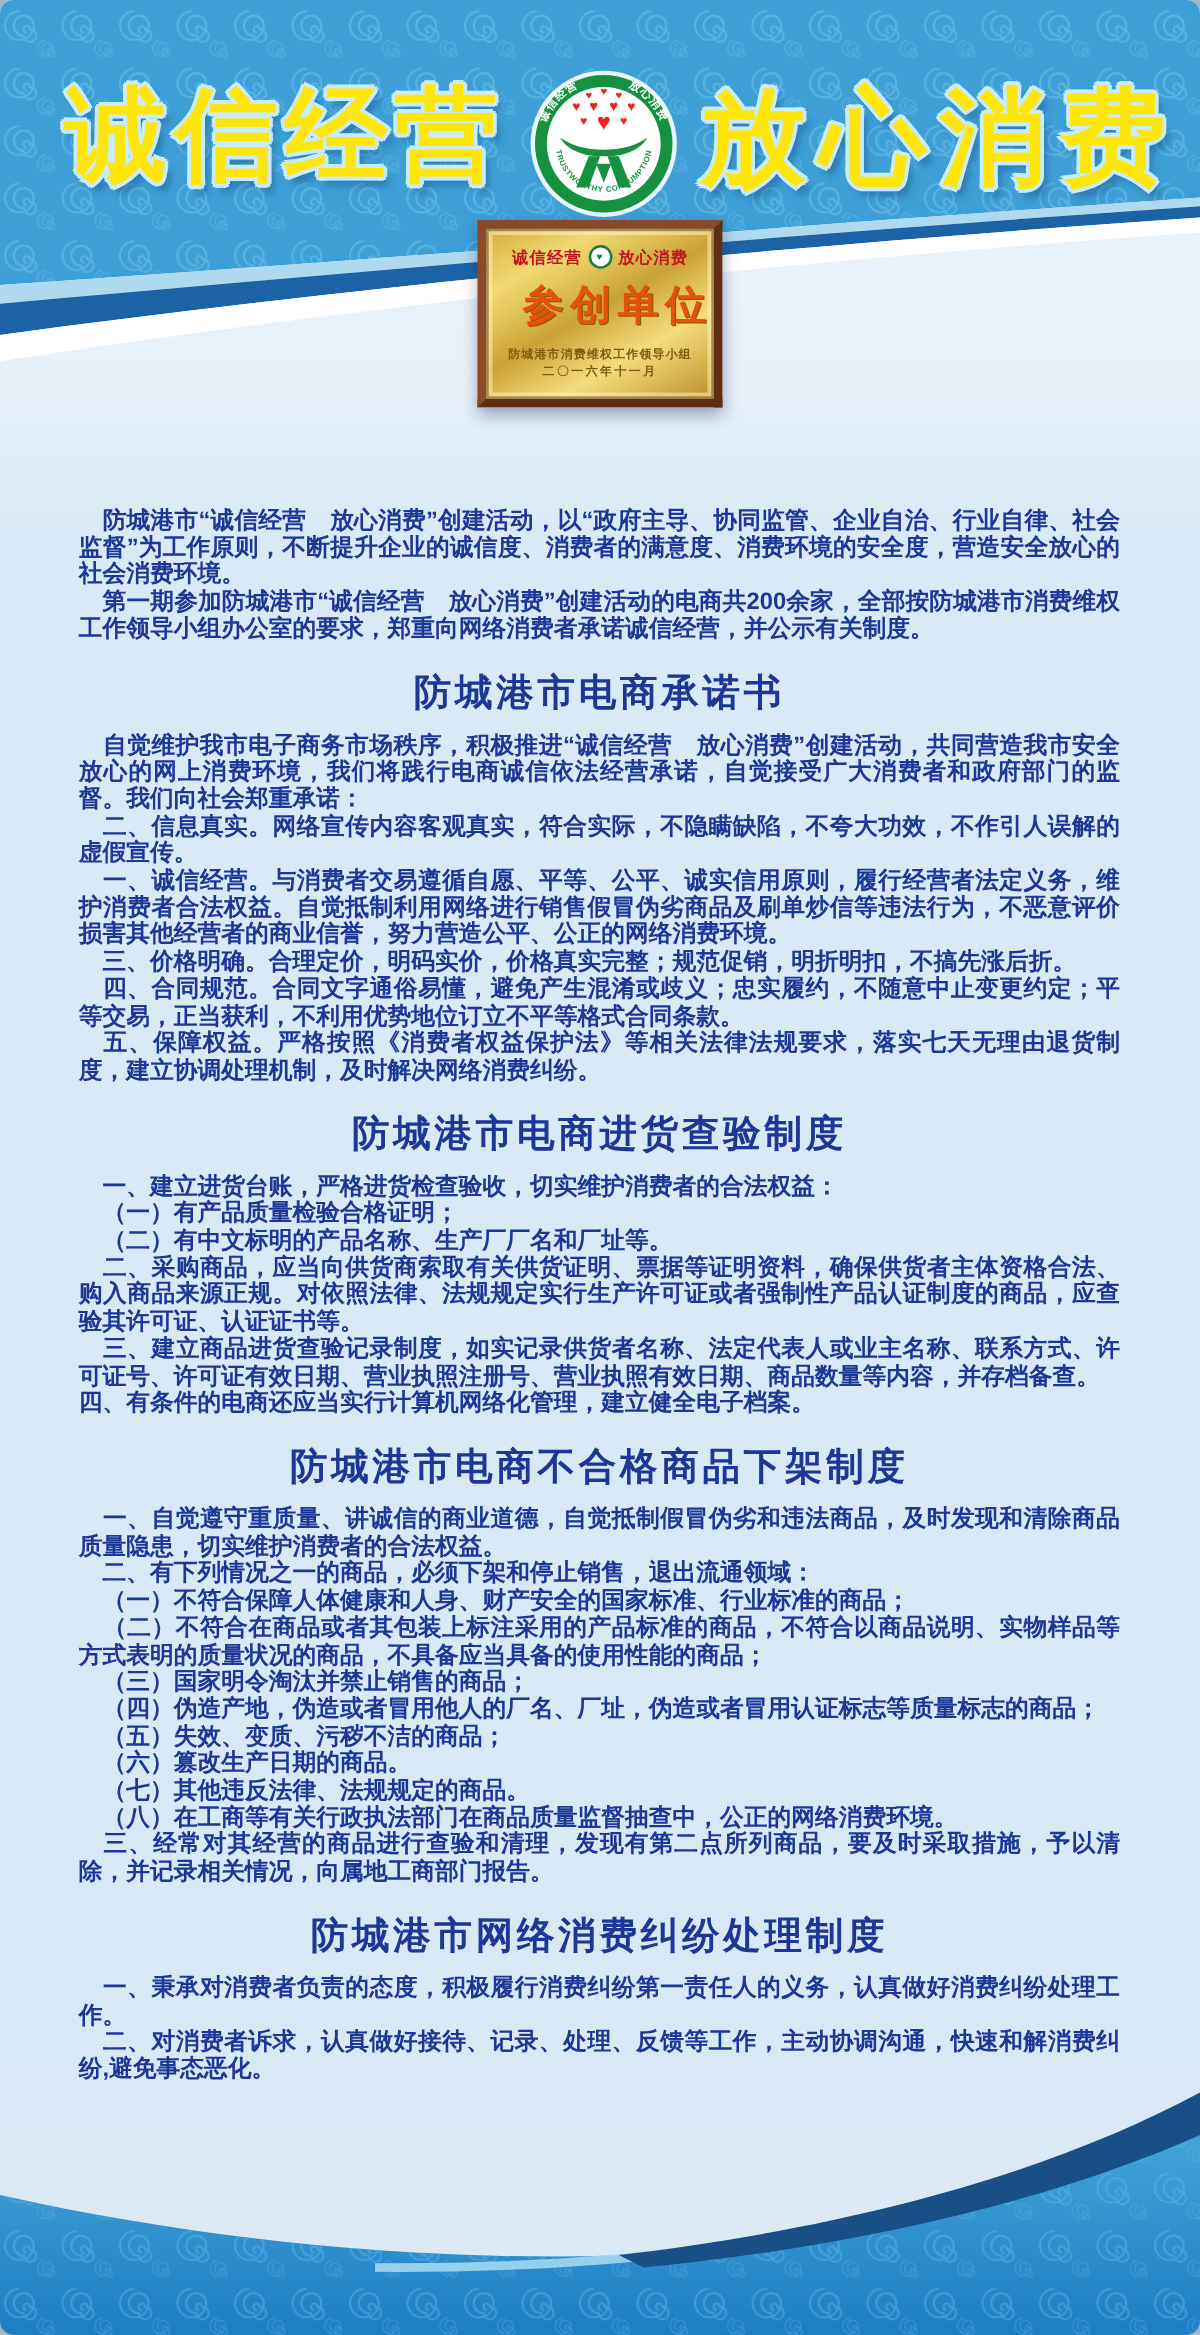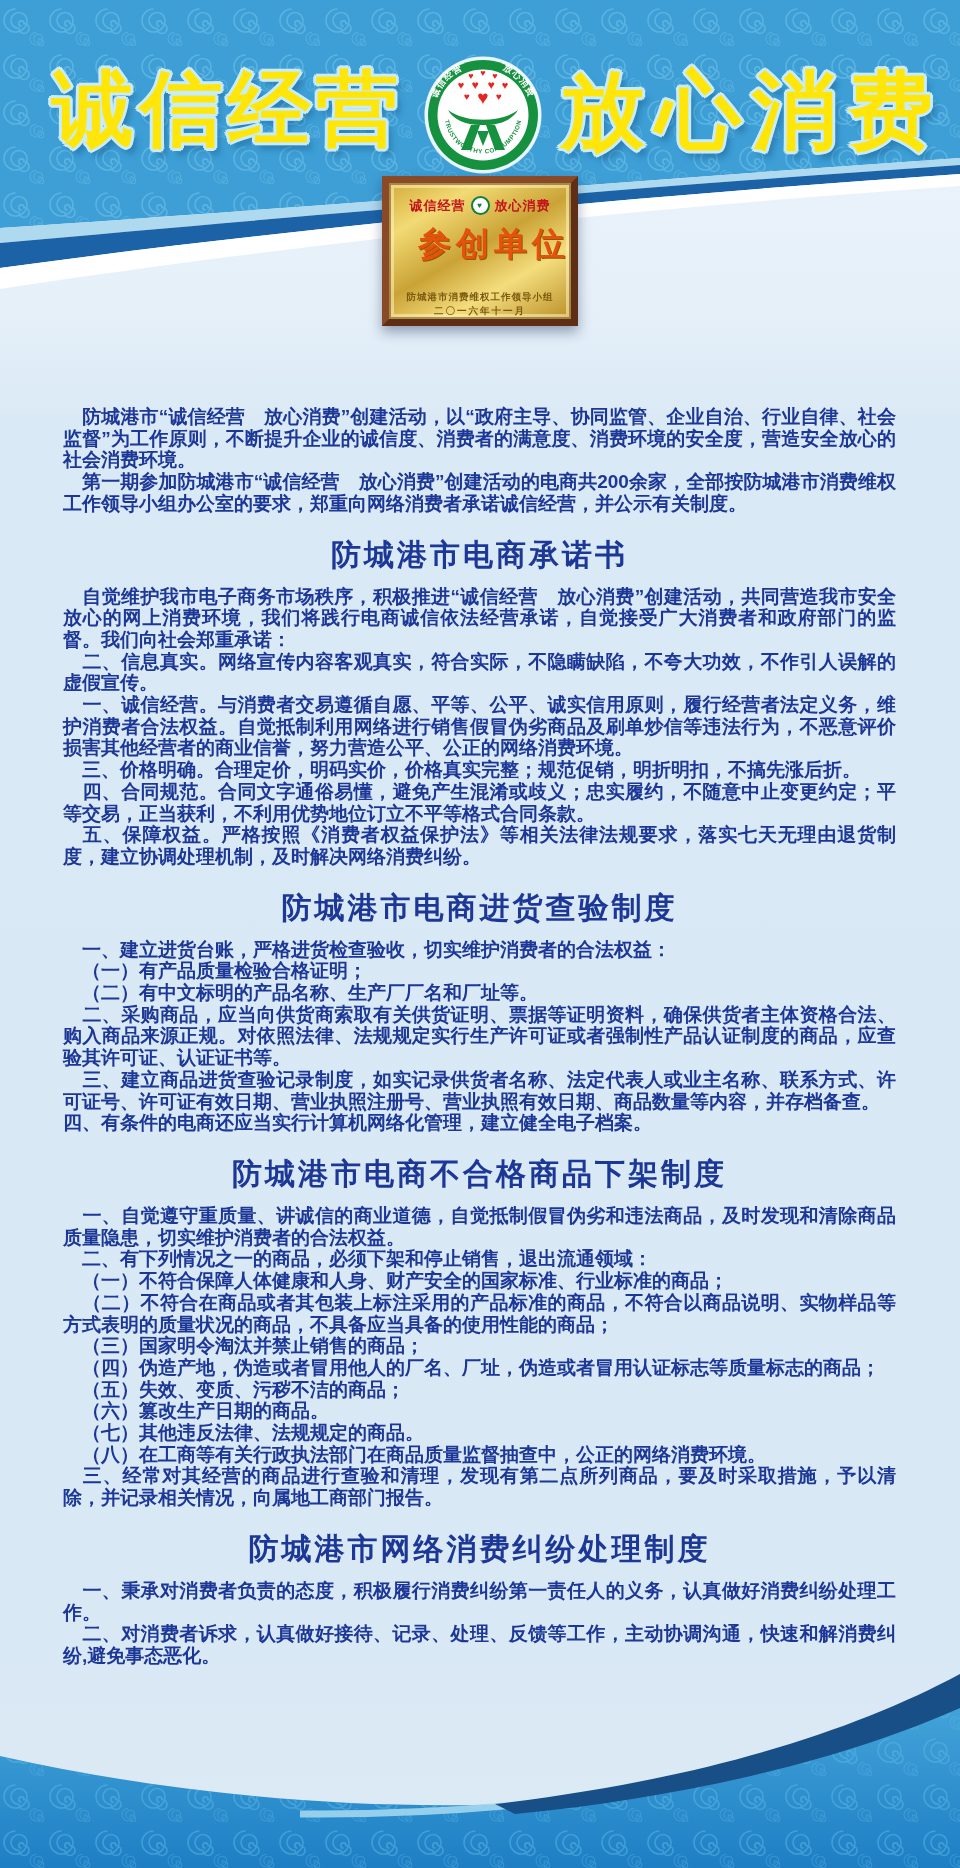--- a/index.html
+++ b/index.html
@@ -1,19 +1,20 @@
 <!DOCTYPE html>
 <html style="--header_blue: #3d9fd6; --dark_band_blue: #1b63a6; --footer_blue_top: #47a7db; --footer_blue_bottom: #1d7ec4; --footer_dark_band: #174f86; --title_yellow: #ffe60a; --text_navy: #1c3796; --logo_green: #16913f; --heart_red: #e52621; --plaque_red: #e8500d; --plaque_gold: #e8c84a;"><head>
 <meta charset="utf-8">
 <style>
   html,body{margin:0;padding:0;background:#9db6c9;}
   .poster{
     position:relative; width:960px; height:1868px; margin:0 auto; overflow:hidden;
     background:linear-gradient(180deg,#eef6fc 0px,#e6f0f9 300px,#d9e9f5 430px,#d8e8f4 1600px,#dceaf5 1868px);
     font-family:"Liberation Sans","DejaVu Sans",sans-serif;
+    border-radius:11px;
   }
   svg{display:block;}
   .header-bg{position:absolute;top:0;left:0;z-index:1;}
   .footer-bg{position:absolute;bottom:0;left:0;z-index:1;}
   .htitle{
     position:absolute; z-index:2; top:68px; line-height:1; font-weight:900;
     color:var(--title_yellow,#ffe60a); white-space:nowrap;
     text-shadow:-2px -2px 0 #c9ecfb,2px -2px 0 #c9ecfb,-2px 2px 0 #c9ecfb,2px 2px 0 #c9ecfb,
       0 -3px 0 #c9ecfb,0 3px 0 #c9ecfb,-3px 0 0 #c9ecfb,3px 0 0 #c9ecfb,5px 7px 6px rgba(8,60,110,.35);
   }
@@ -26,21 +27,21 @@
     background:linear-gradient(150deg,#d3ab3a 0%,#f2da74 22%,#caa336 48%,#f4dd7d 70%,#b98f28 100%);
     box-shadow:0 6px 12px rgba(20,40,80,.40),inset 0 0 0 2px rgba(110,75,15,.55),inset 0 0 0 5px rgba(255,243,190,.55);
     text-align:center;
   }
   .plaque-top{display:flex;align-items:center;justify-content:center;gap:5px;margin-top:13px;
     font-size:13px;font-weight:800;color:#c3131c;letter-spacing:1px;}
   .plaque-logo{display:inline-flex;align-items:center;justify-content:center;width:15px;height:15px;
     border-radius:50%;border:2px solid #157f3c;background:#fff;color:#157f3c;font-size:8px;line-height:1;}
   .plaque-title{margin-top:7px;font-size:33px;font-weight:900;color:var(--plaque_red,#e8500d);
     letter-spacing:5px;text-shadow:1px 1px 0 #8d5c00;margin-left:28px;}
-  .plaque-issuer{margin-top:24px;font-size:9.5px;font-weight:700;color:#7c5a10;letter-spacing:1px;}
+  .plaque-issuer{margin-top:10px;font-size:9.5px;font-weight:700;color:#7c5a10;letter-spacing:1px;}
   .plaque-date{margin-top:1px;font-size:9.5px;font-weight:700;color:#7c5a10;letter-spacing:2px;}
   .content{
     position:absolute;left:63px;top:382px;width:833px;z-index:2;
     color:var(--text_navy,#1c3796);font-size:19px;line-height:21.7px;font-weight:600;
     text-align:justify;
     margin-top:24px;
   }
   .content p{margin:0;}
   .sec-title{
     margin:22px 0 13px;font-size:30px;line-height:36px;font-weight:800;letter-spacing:3px;

